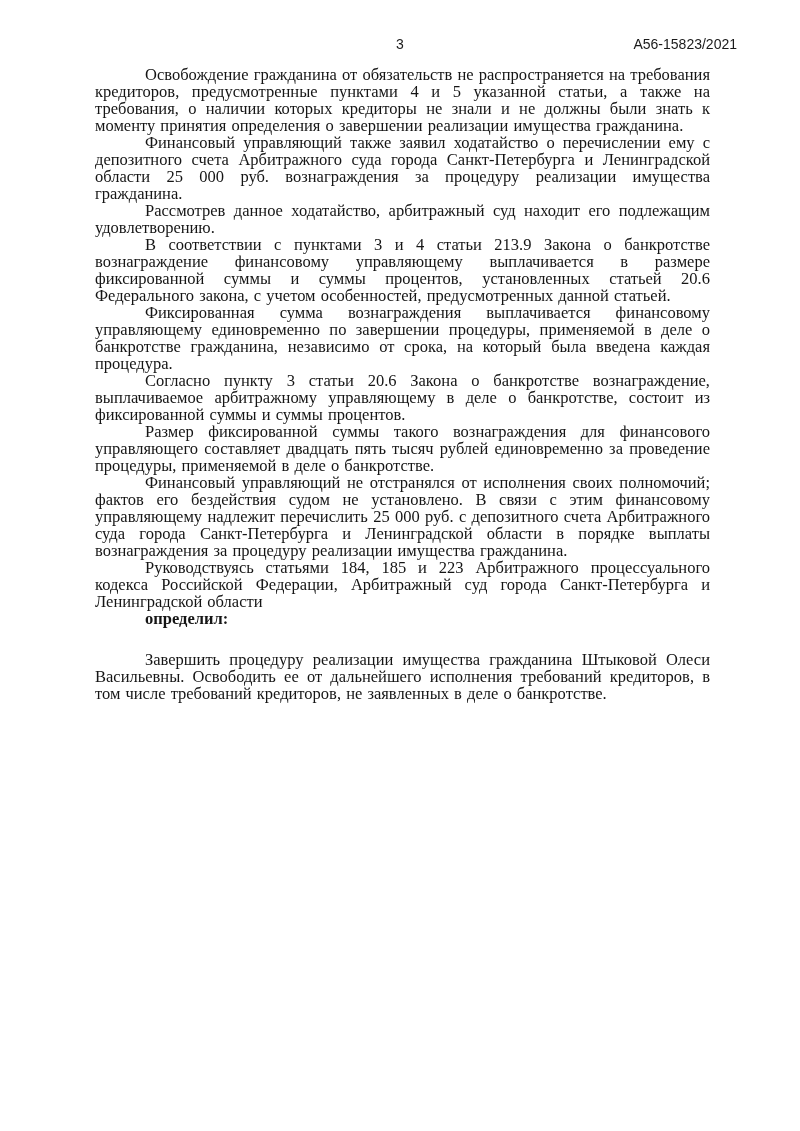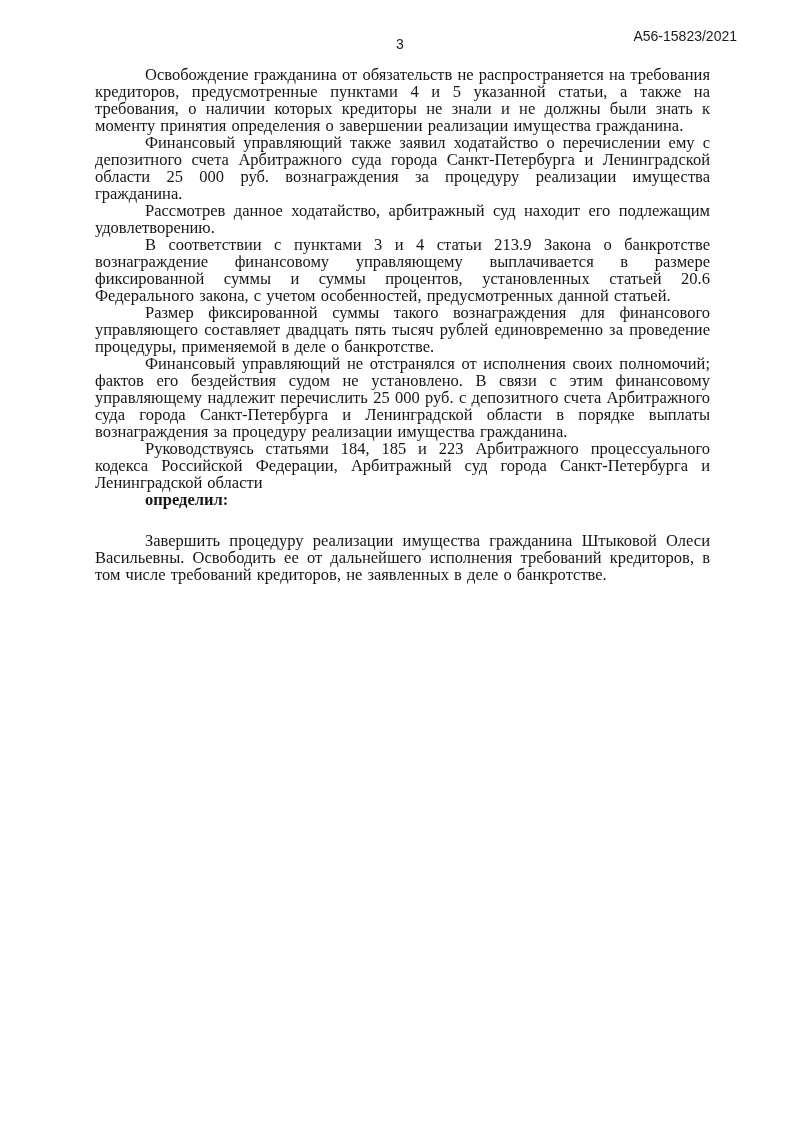--- a/index.html
+++ b/index.html
@@ -21,21 +21,21 @@
     top: 36px;
     left: 0;
     width: 100%;
     text-align: center;
     font-family: "Liberation Sans", "DejaVu Sans", sans-serif;
     font-size: 14px;
     color: #1a1a1a;
   }
   .case-number {
     position: absolute;
-    top: 28px;
+    top: 36px;
     right: 63px;
     font-family: "Liberation Sans", "DejaVu Sans", sans-serif;
     font-size: 14px;
     color: #1a1a1a;
   }
   .content {
     position: absolute;
     top: 66px;
     left: 95px;
     width: 615px;
@@ -68,20 +68,22 @@
 
   <div class="page-number">3</div>
 
   <div class="case-number">А56-15823/2021</div>
 
   <div class="content">
     <p>Освобождение гражданина от обязательств не распространяется на требования кредиторов, предусмотренные пунктами 4 и 5 указанной статьи, а также на требования, о наличии которых кредиторы не знали и не должны были знать к моменту принятия определения о завершении реализации имущества гражданина.</p>
     <p>Финансовый управляющий также заявил ходатайство о перечислении ему с депозитного счета Арбитражного суда города Санкт-Петербурга и Ленинградской области 25 000 руб. вознаграждения за процедуру реализации имущества гражданина.</p>
     <p>Рассмотрев данное ходатайство, арбитражный суд находит его подлежащим удовлетворению.</p>
     <p>В соответствии с пунктами 3 и 4 статьи 213.9 Закона о банкротстве вознаграждение финансовому управляющему выплачивается в размере фиксированной суммы и суммы процентов, установленных статьей 20.6 Федерального закона, с учетом особенностей, предусмотренных данной статьей.</p>
+    <p>Фиксированная сумма вознаграждения выплачивается финансовому управляющему единовременно по завершении процедуры, применяемой в деле о банкротстве гражданина, независимо от срока, на который была введена каждая процедура.</p>
+    <p>Согласно пункту 3 статьи 20.6 Закона о банкротстве вознаграждение, выплачиваемое арбитражному управляющему в деле о банкротстве, состоит из фиксированной суммы и суммы процентов.</p>
     <p>Размер фиксированной суммы такого вознаграждения для финансового управляющего составляет двадцать пять тысяч рублей единовременно за проведение процедуры, применяемой в деле о банкротстве.</p>
     <p>Финансовый управляющий не отстранялся от исполнения своих полномочий; фактов его бездействия судом не установлено. В связи с этим финансовому управляющему надлежит перечислить 25 000 руб. с депозитного счета Арбитражного суда города Санкт-Петербурга и Ленинградской области в порядке выплаты вознаграждения за процедуру реализации имущества гражданина.</p>
     <p>Руководствуясь статьями 184, 185 и 223 Арбитражного процессуального кодекса Российской Федерации, Арбитражный суд города Санкт-Петербурга и Ленинградской области</p>
 
     <p class="ruling-heading">определил:</p>
 
     <p class="ruling-paragraph">Завершить процедуру реализации имущества гражданина Штыковой Олеси Васильевны. Освободить ее от дальнейшего исполнения требований кредиторов, в том числе требований кредиторов, не заявленных в деле о банкротстве.</p>
   </div>
 
 </div>

